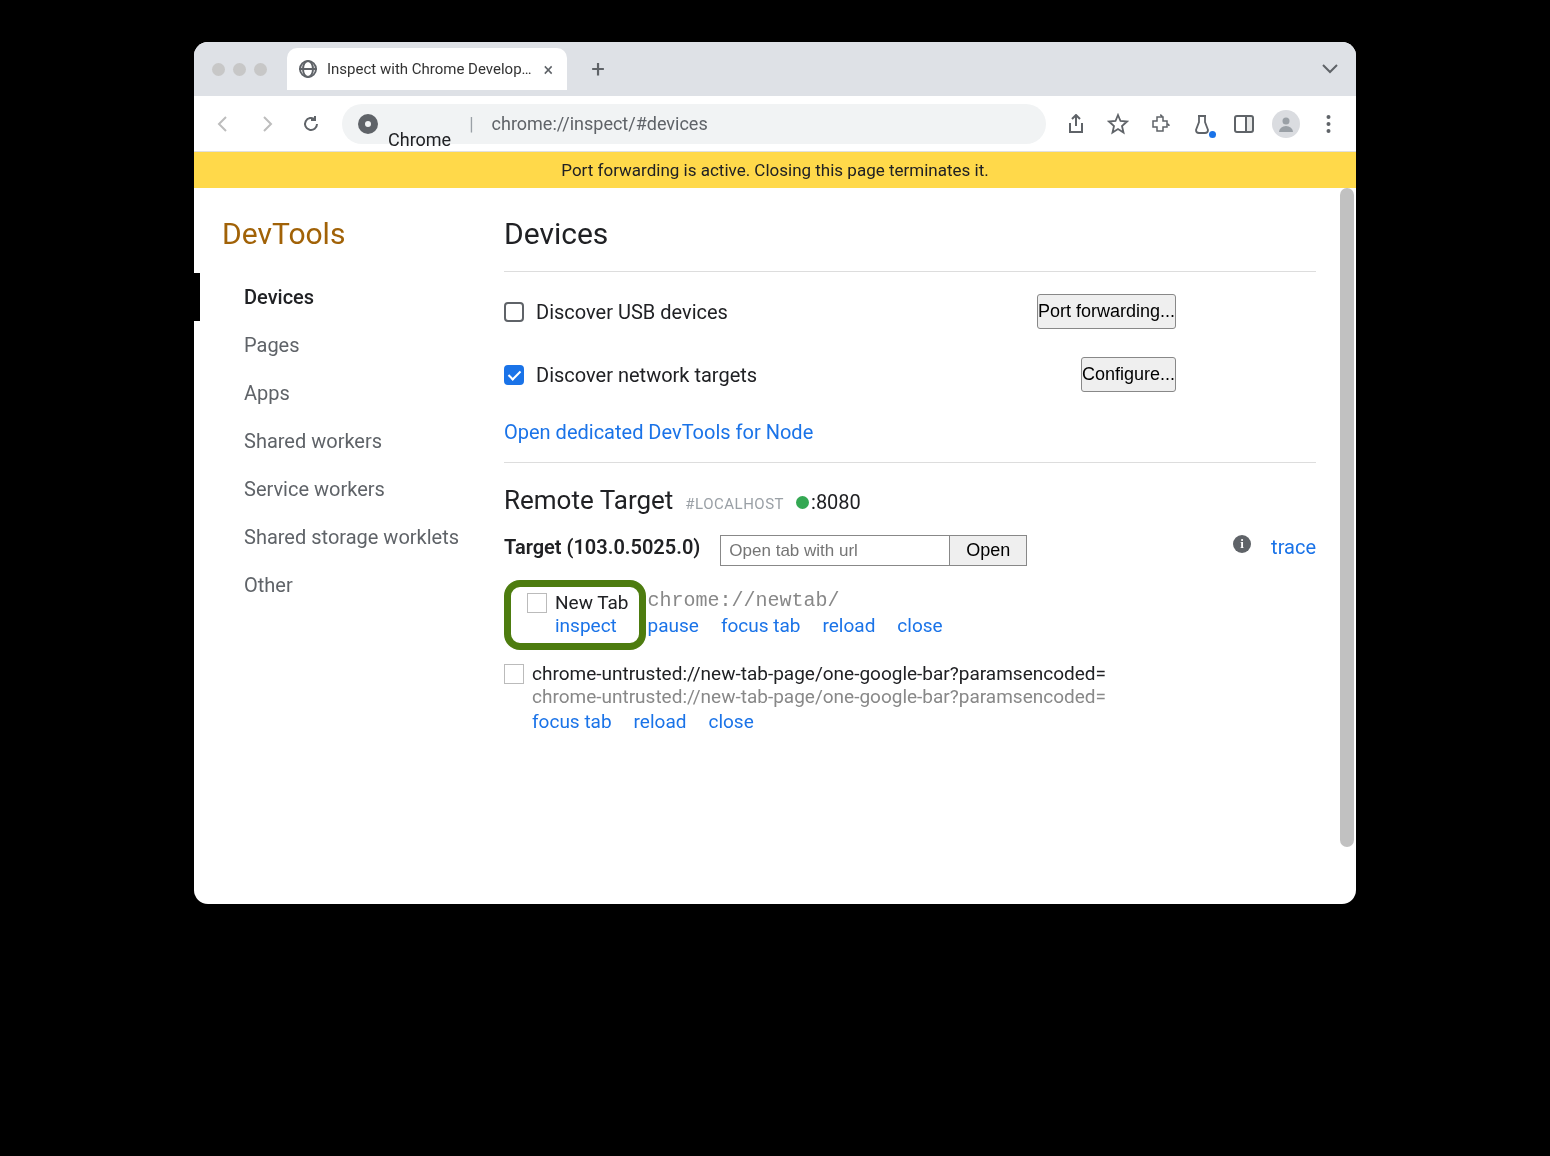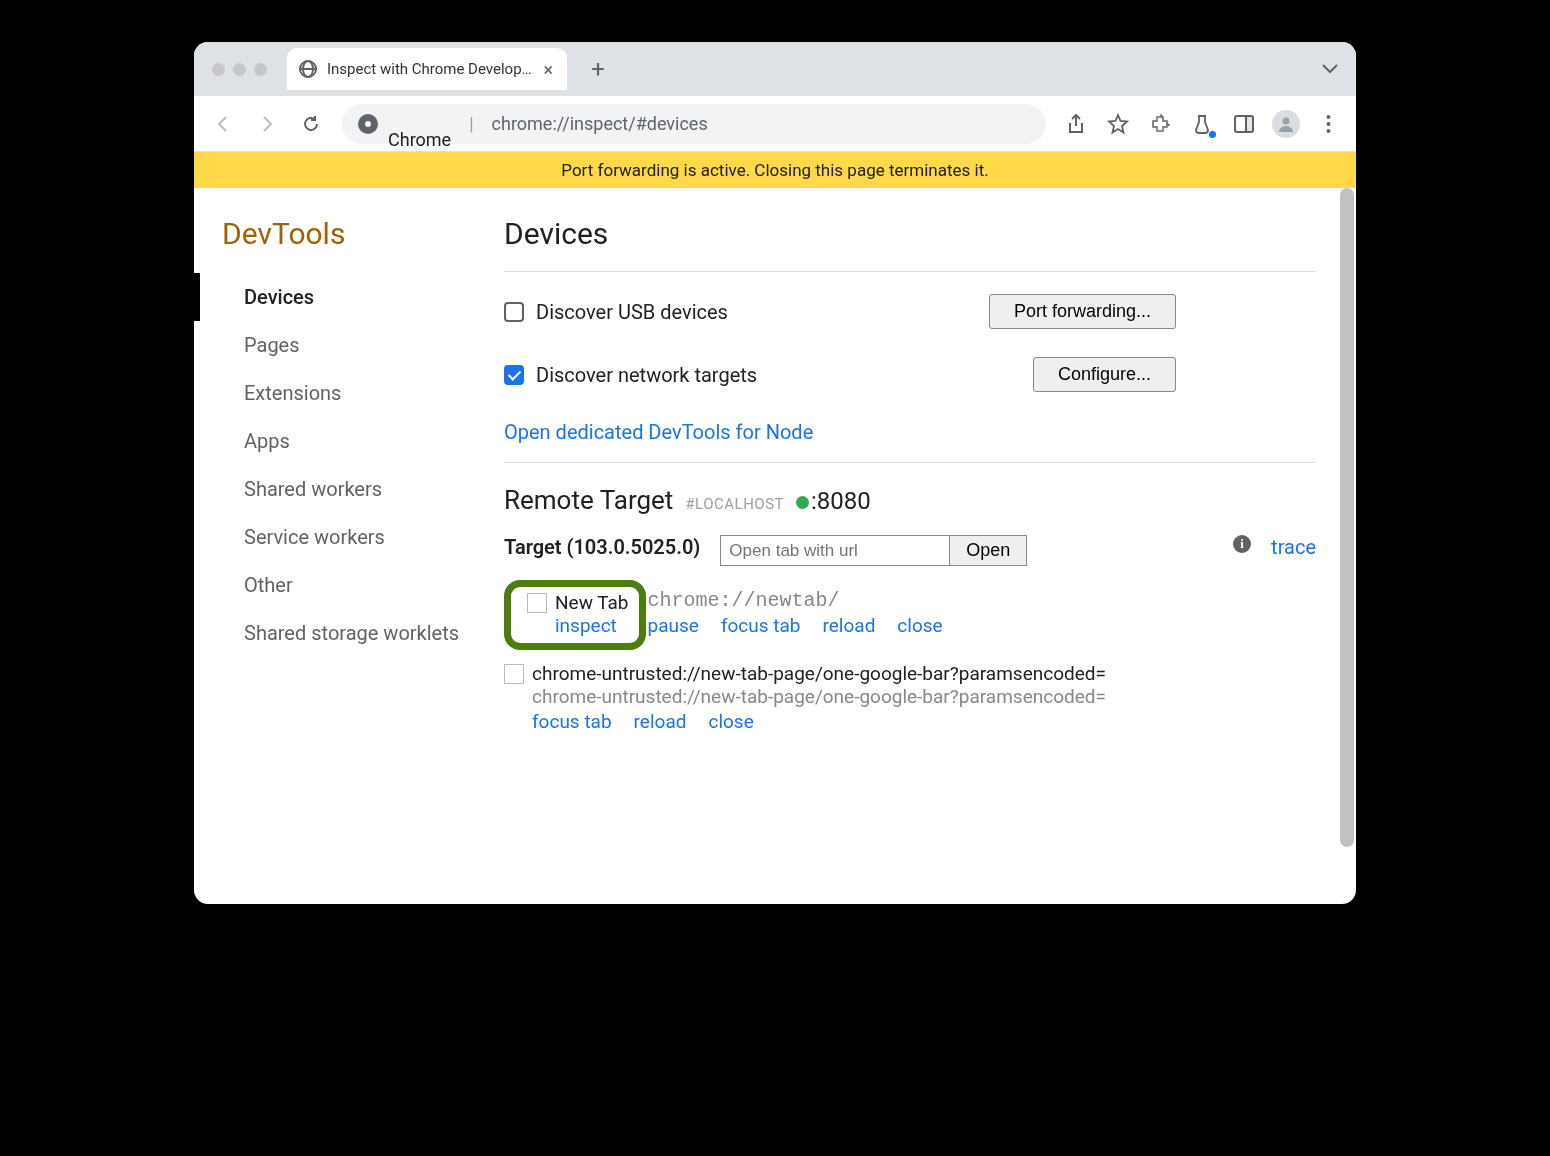--- a/index.html
+++ b/index.html
@@ -287,21 +287,21 @@
       position: absolute;
       left: 5px; top: 1px;
       width: 5px; height: 10px;
       border: solid #fff;
       border-width: 0 2.5px 2.5px 0;
       transform: rotate(45deg);
     }
     .config-btn {
       background: #efefef;
       border: 1px solid #888;
-      padding: 6px 24px;
+      padding: 6px 0;
       font-size: 18px;
       border-radius: 3px;
       cursor: pointer;
       margin-right: 140px;
     }
     .node-link {
       color: #1a73e8;
       font-size: 20px;
       cursor: pointer;
       display: inline-block;
@@ -324,21 +324,21 @@
       font-size: 15px;
       letter-spacing: 0.5px;
     }
     .status-dot {
       width: 13px; height: 13px;
       background: #34a853;
       border-radius: 50%;
       display: inline-block;
       margin-right: 2px;
     }
-    .port { font-size: 24px; color: #202124; }
+    .port { font-size: 20px; color: #202124; }
     .target-row {
       display: flex;
       gap: 20px;
       margin-bottom: 14px;
     }
     .target-label {
       font-size: 20px;
       font-weight: 600;
       color: #202124;
     }
@@ -505,26 +505,25 @@
   </div>
 
   <div class="banner">Port forwarding is active. Closing this page terminates it.</div>
 
   <div class="content">
 
     <div class="sidebar">
       <h1>DevTools</h1>
       <div class="sidebar-item active">Devices</div>
       <div class="sidebar-item">Pages</div>
-      <div class="sidebar-item">Extensions</div>
       <div class="sidebar-item">Apps</div>
       <div class="sidebar-item">Shared workers</div>
       <div class="sidebar-item">Service workers</div>
+      <div class="sidebar-item">Shared storage worklets</div>
       <div class="sidebar-item">Other</div>
-      <div class="sidebar-item">Shared storage worklets</div>
     </div>
 
     <div class="main">
       <h1>Devices</h1>
       <hr class="section-divider">
 
       <div class="option-row">
         <label class="check-label">
           <span class="checkbox"></span>
           <span>Discover USB devices</span>

